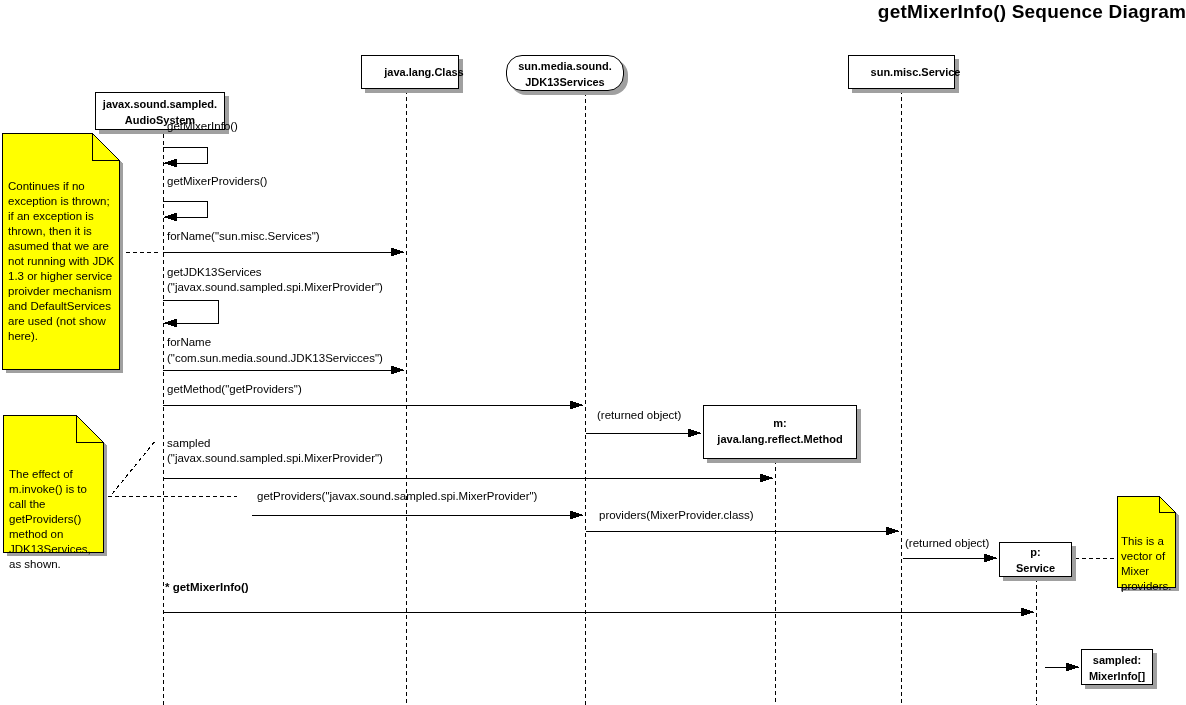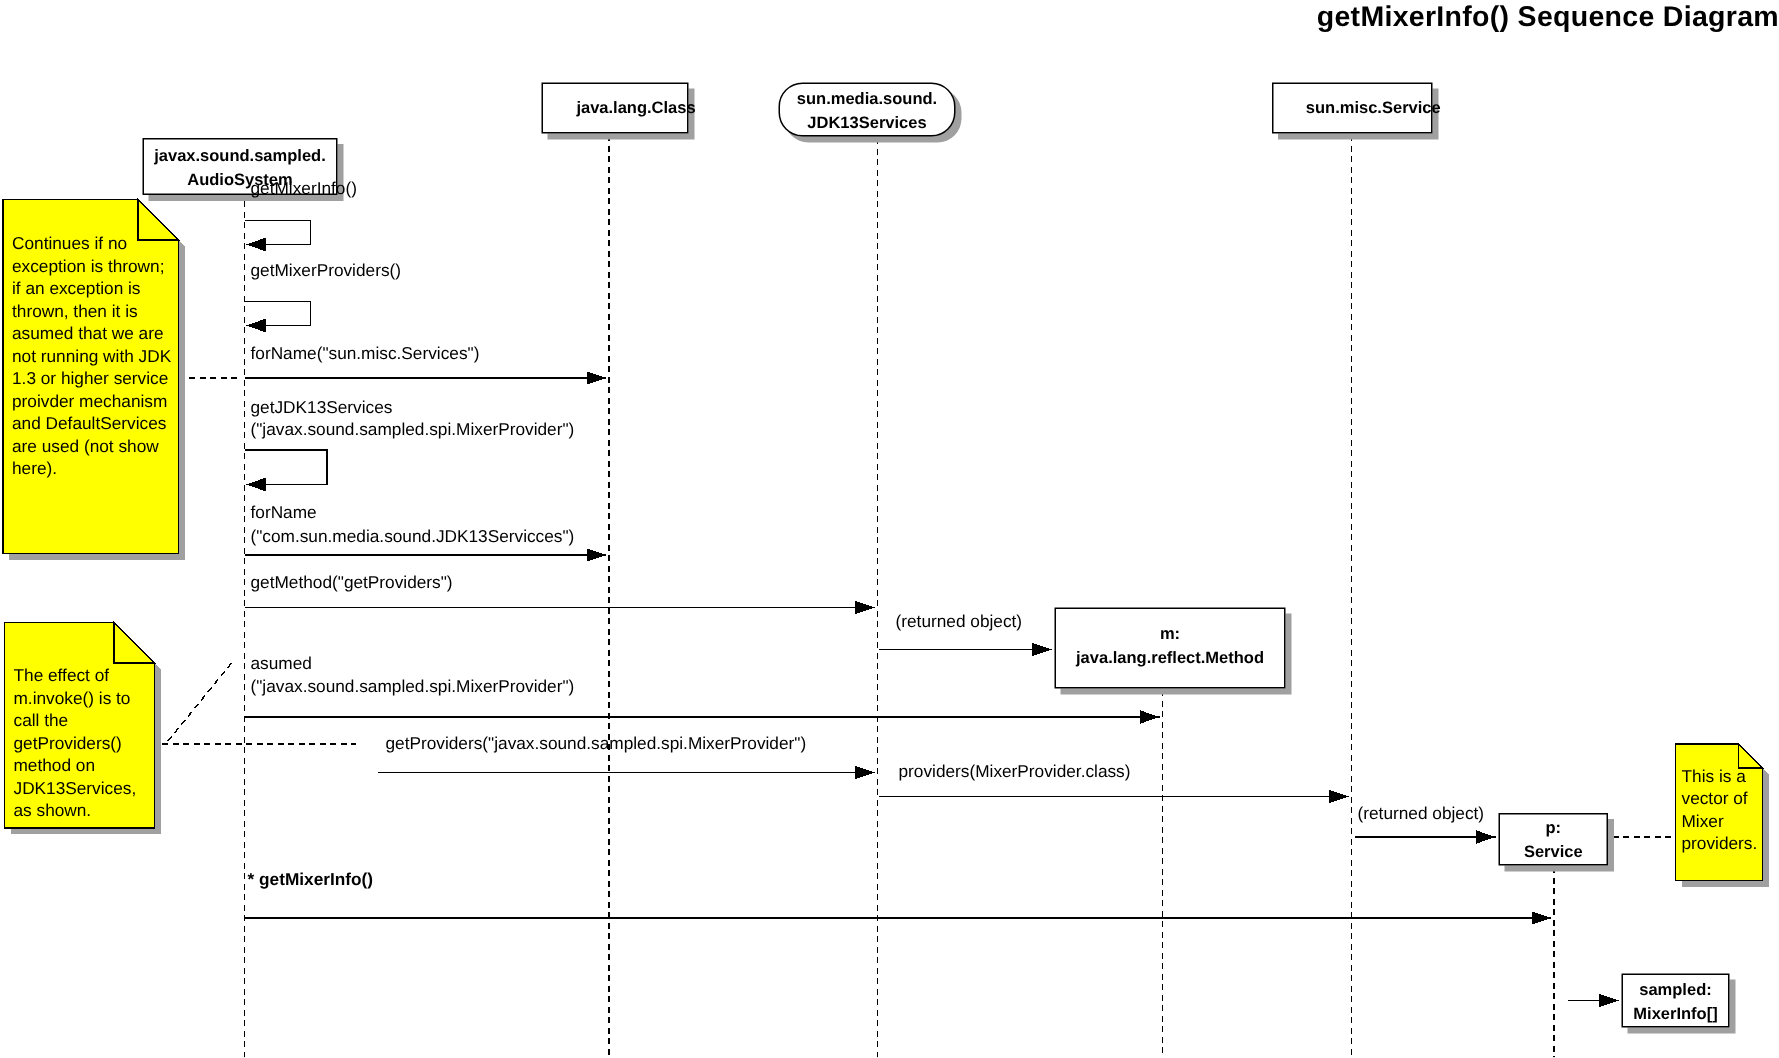--- a/index.html
+++ b/index.html
@@ -13,21 +13,21 @@
   }
   svg.lines { position:absolute; left:0; top:0; width:1186px; height:705px; shape-rendering:crispEdges; }
   .box {
     position:absolute; background:#ffffff; border:1px solid #000;
     box-shadow:4px 4px 0 #a0a0a0; text-align:center; font-weight:bold;
     box-sizing:border-box;
   }
   .box .bl { font-size:11px; line-height:16px; white-space:nowrap; }
   .box.one { display:flex; align-items:center; justify-content:center;padding-left:28px; }
   .msg { position:absolute; font-size:11.5px; white-space:nowrap; }
-  .notetext { position:absolute; font-size:11.5px; line-height:15px; }
+  .notetext { position:absolute; font-size:11.5px; line-height:15px;margin-top:23px; }
 </style>
 </head>
 <body>
 
 <div class="canvas">
 
   <div class="title">getMixerInfo() Sequence Diagram</div>
 
   <svg class="lines" viewBox="0 0 1186 705">
     <defs>
@@ -82,21 +82,21 @@
     </g>
   </svg>
 
   <div class="box" style="left:95px;top:53px;width:130px;height:38px;padding-top:3px;margin-top:39px;">
     <div class="bl">javax.sound.sampled.</div>
     <div class="bl">AudioSystem</div>
   </div>
   <div class="box one" style="left:361px;top:55px;width:98px;height:34px;">
     <div class="bl">java.lang.Class</div>
   </div>
-  <div class="box" style="left:519px;top:55px;width:118px;height:36px;padding-top:2px;border-radius:16px;">
+  <div class="box" style="left:506px;top:55px;width:118px;height:36px;padding-top:2px;border-radius:16px;">
     <div class="bl">sun.media.sound.</div>
     <div class="bl">JDK13Services</div>
   </div>
   <div class="box one" style="left:848px;top:55px;width:107px;height:34px;">
     <div class="bl">sun.misc.Service</div>
   </div>
 
   <div class="box" style="left:703px;top:405px;width:154px;height:54px;padding-top:9px;">
     <div class="bl">m:</div>
     <div class="bl">java.lang.reflect.Method</div>
@@ -112,21 +112,21 @@
 
   <div class="msg" style="left:167px;top:120px;">getMixerInfo()</div>
   <div class="msg" style="left:167px;top:175px;">getMixerProviders()</div>
   <div class="msg" style="left:167px;top:230px;">forName("sun.misc.Services")</div>
   <div class="msg" style="left:167px;top:266px;">getJDK13Services</div>
   <div class="msg" style="left:167px;top:281px;">("javax.sound.sampled.spi.MixerProvider")</div>
   <div class="msg" style="left:167px;top:336px;">forName</div>
   <div class="msg" style="left:167px;top:352px;">("com.sun.media.sound.JDK13Servicces")</div>
   <div class="msg" style="left:167px;top:383px;">getMethod("getProviders")</div>
   <div class="msg" style="left:597px;top:409px;">(returned object)</div>
-  <div class="msg" style="left:167px;top:437px;">asumed</div>
+  <div class="msg" style="left:167px;top:437px;">sampled</div>
   <div class="msg" style="left:167px;top:452px;">("javax.sound.sampled.spi.MixerProvider")</div>
   <div class="msg" style="left:257px;top:490px;">getProviders("javax.sound.sampled.spi.MixerProvider")</div>
   <div class="msg" style="left:599px;top:509px;">providers(MixerProvider.class)</div>
   <div class="msg" style="left:905px;top:537px;">(returned object)</div>
   <div class="msg" style="left:165px;top:581px;font-weight:bold;">* getMixerInfo()</div>
 
   <div class="notetext" style="left:8px;top:156px;width:108px;">Continues if no exception is thrown; if an exception is thrown, then it is asumed that we are not running with JDK 1.3 or higher service proivder mechanism and DefaultServices are used (not show here).</div>
   <div class="notetext" style="left:9px;top:444px;width:92px;">The effect of m.invoke() is to call the getProviders() method on JDK13Services, as shown.</div>
   <div class="notetext" style="left:1121px;top:511px;width:55px;">This is a vector of Mixer providers.</div>
 

